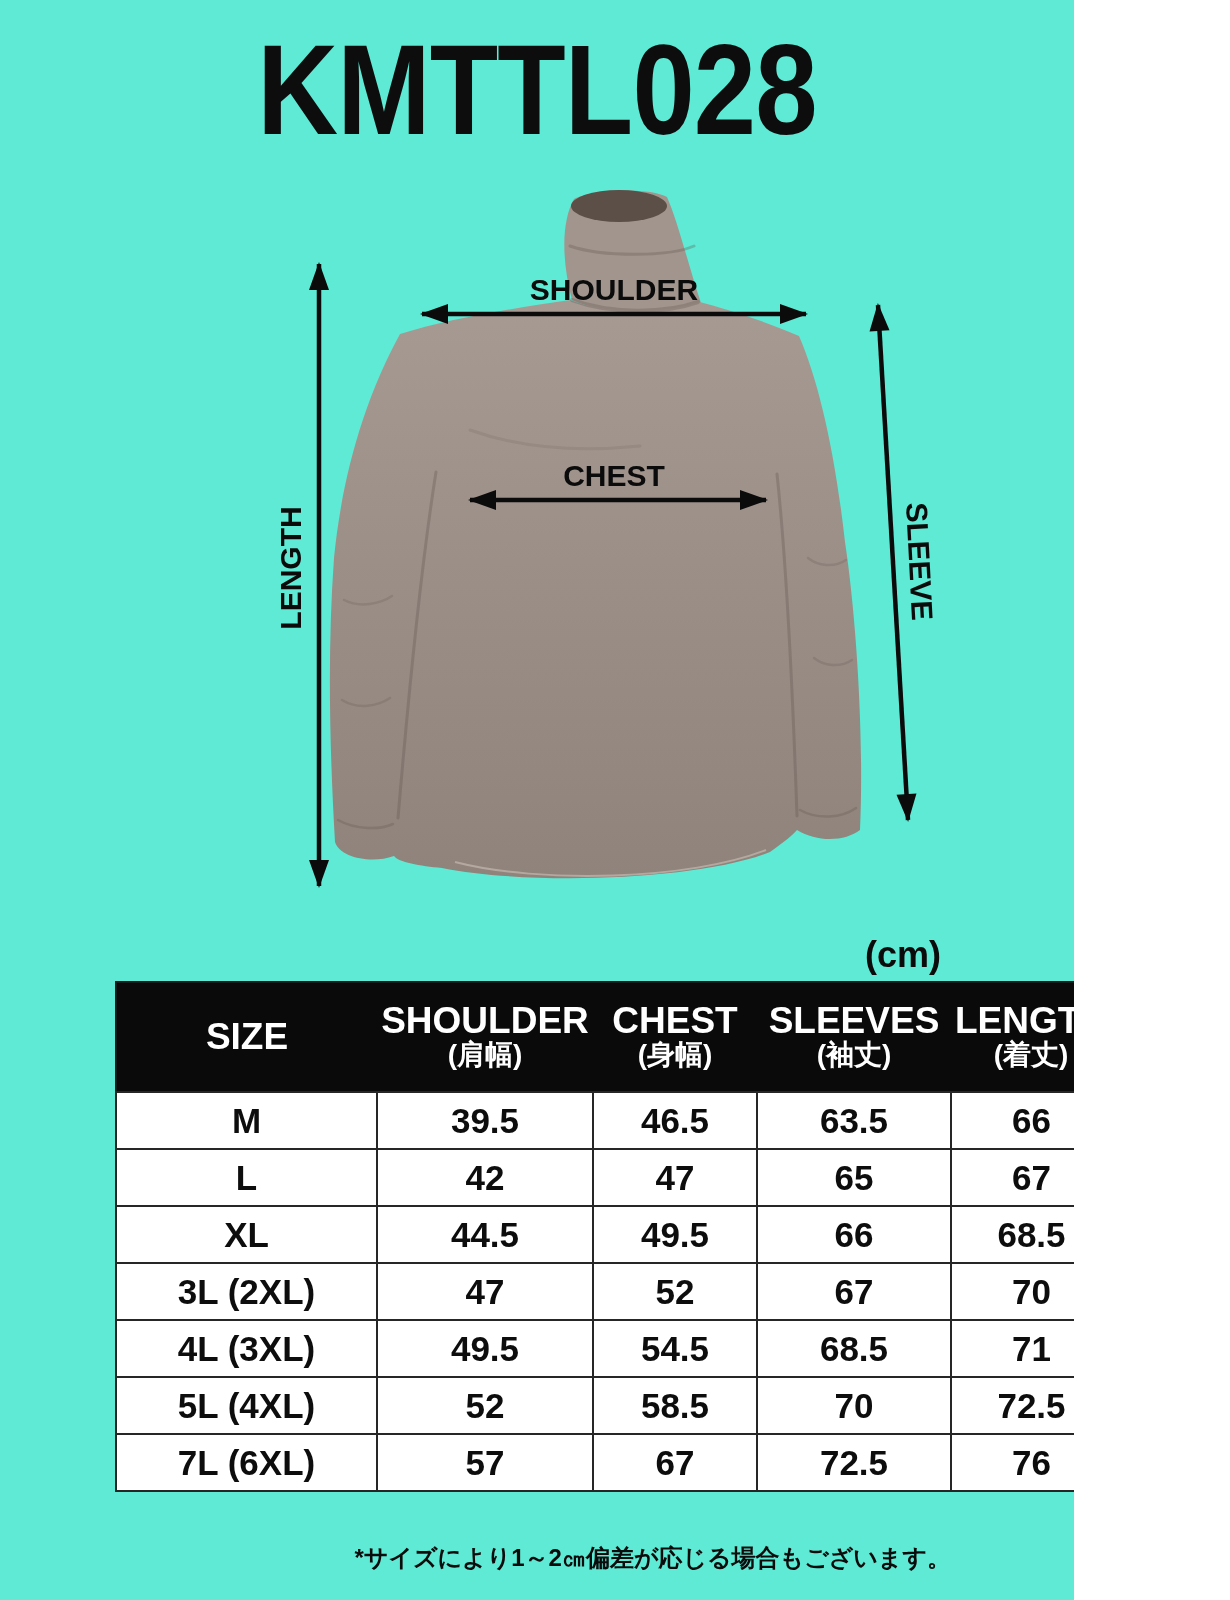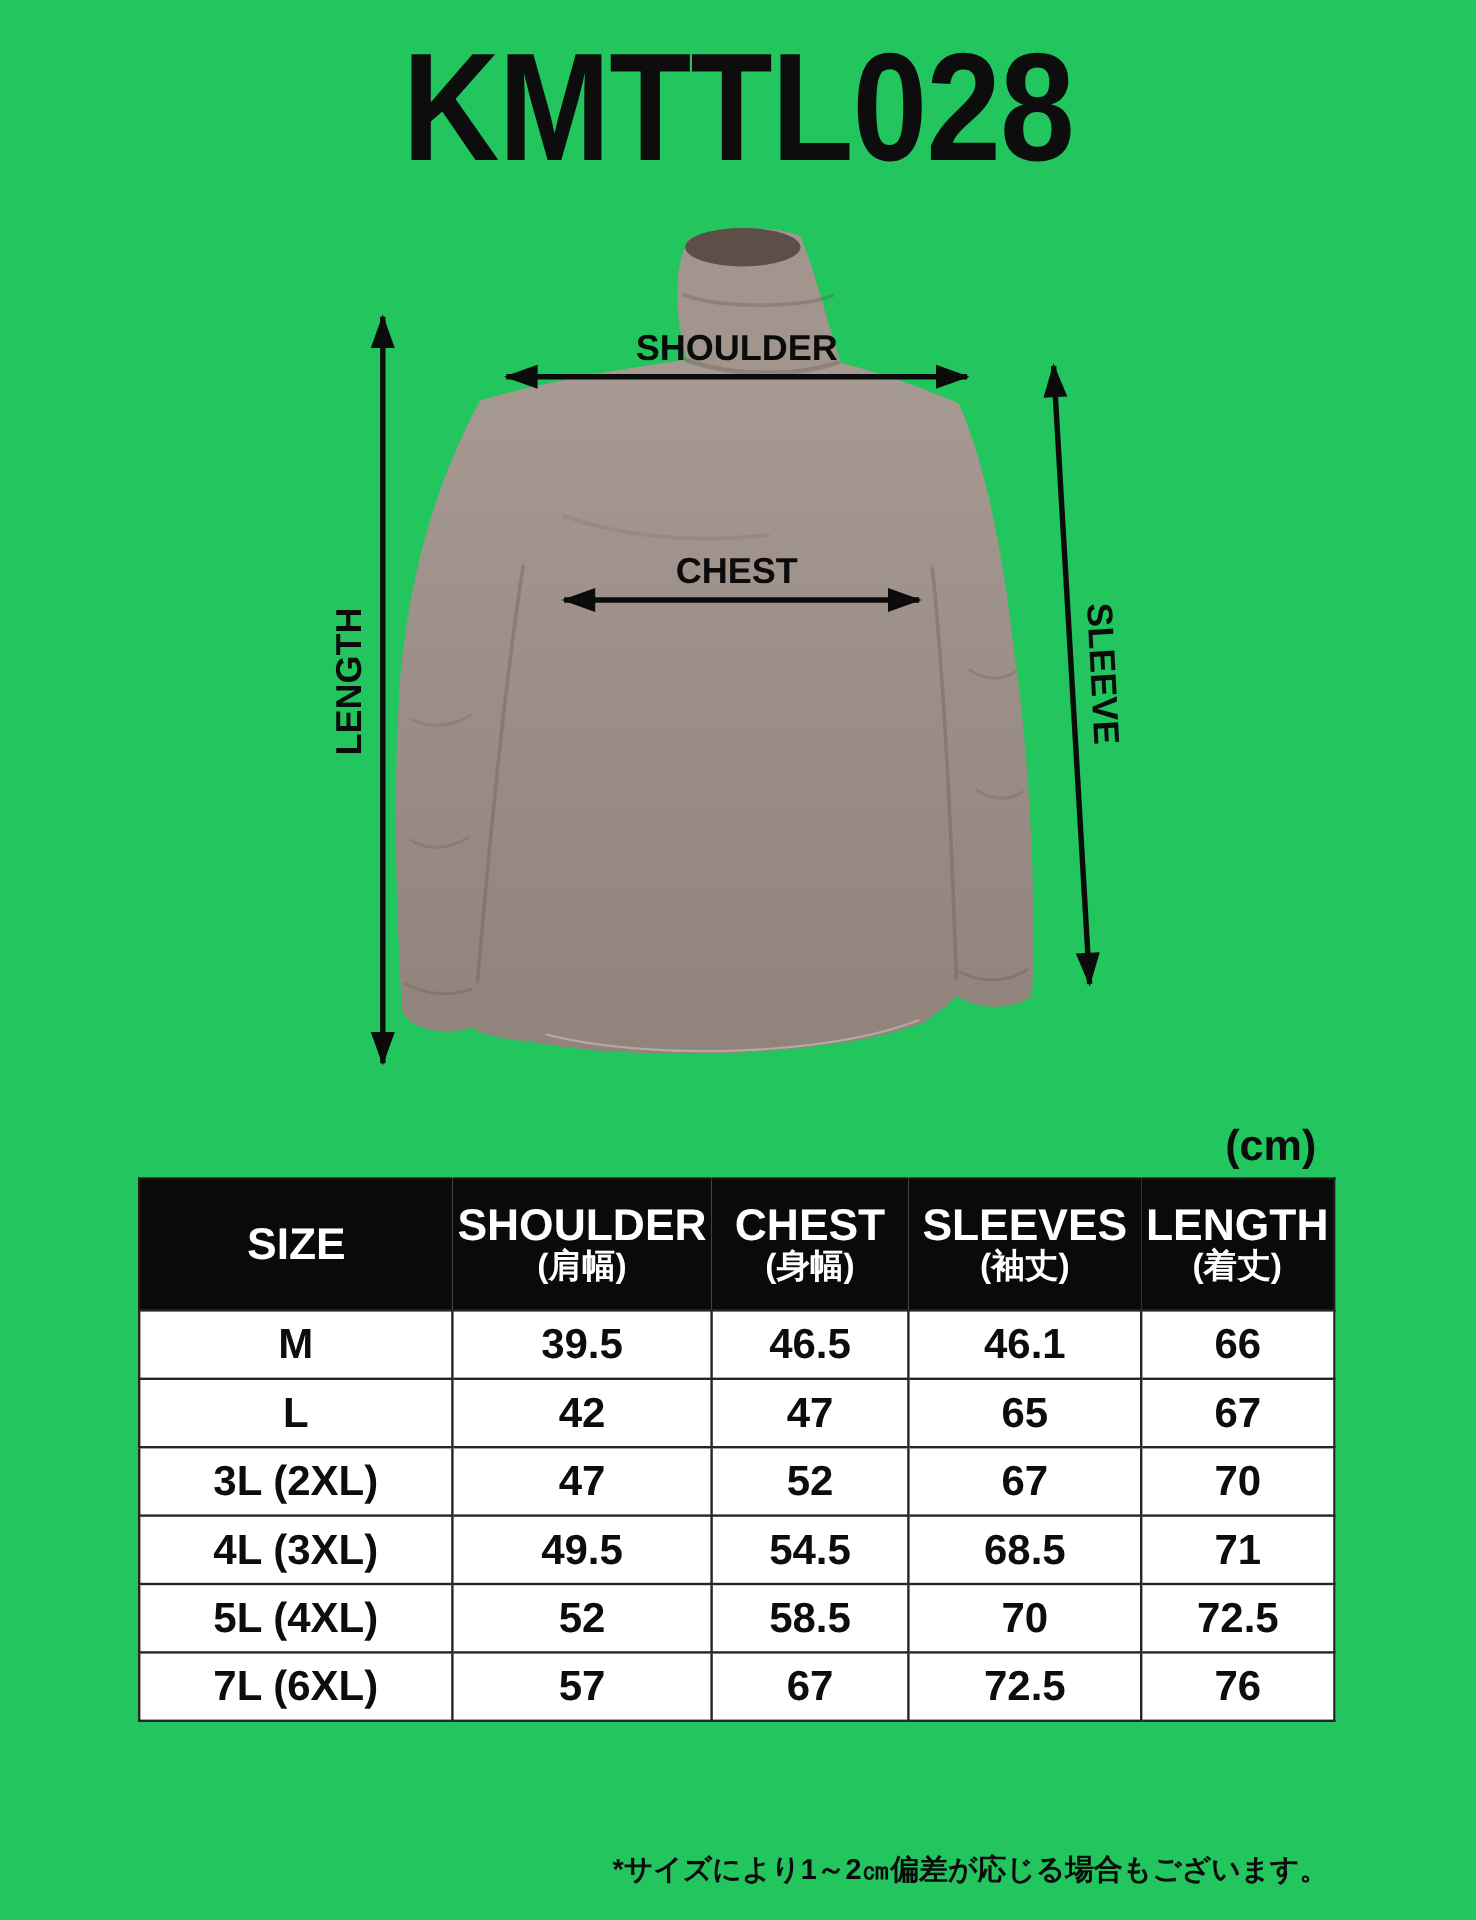--- a/index.html
+++ b/index.html
@@ -1,17 +1,17 @@
 <!DOCTYPE html>
 <html style="--garment: #9c8f88;"><head>
 <meta charset="utf-8">
 <style>
   html,body{margin:0;padding:0;background:#ffffff;}
   #page{
-    position:relative;width:1230px;height:1600px;background:#22c55e;overflow:hidden;
+    position:relative;width:1074px;height:1600px;background:#5eead4;overflow:hidden;
     font-family:"Liberation Sans", sans-serif;color:#0b0b0b;
   }
   
   #title{
     position:absolute;top:26px;left:0;right:0;text-align:center;
     font-size:128px;line-height:128px;font-weight:bold;letter-spacing:-1px;
     transform:scaleX(0.875);transform-origin:50% 50%;color:#0d0d0d;
   }
   
   #diagram{position:absolute;left:0;top:0;width:1230px;height:1600px;}
@@ -147,31 +147,38 @@
           <span class="en">LENGTH</span>
           <span class="jp">(着丈)</span>
         </th>
       </tr>
     </thead>
     <tbody id="size-table-body">
         <tr>
           <td>M</td>
           <td>39.5</td>
           <td>46.5</td>
-          <td>46.1</td>
+          <td>63.5</td>
           <td>66</td>
         </tr>
         <tr>
           <td>L</td>
           <td>42</td>
           <td>47</td>
           <td>65</td>
           <td>67</td>
         </tr>
         <tr>
+          <td>XL</td>
+          <td>44.5</td>
+          <td>49.5</td>
+          <td>66</td>
+          <td>68.5</td>
+        </tr>
+        <tr>
           <td>3L (2XL)</td>
           <td>47</td>
           <td>52</td>
           <td>67</td>
           <td>70</td>
         </tr>
         <tr>
           <td>4L (3XL)</td>
           <td>49.5</td>
           <td>54.5</td>

